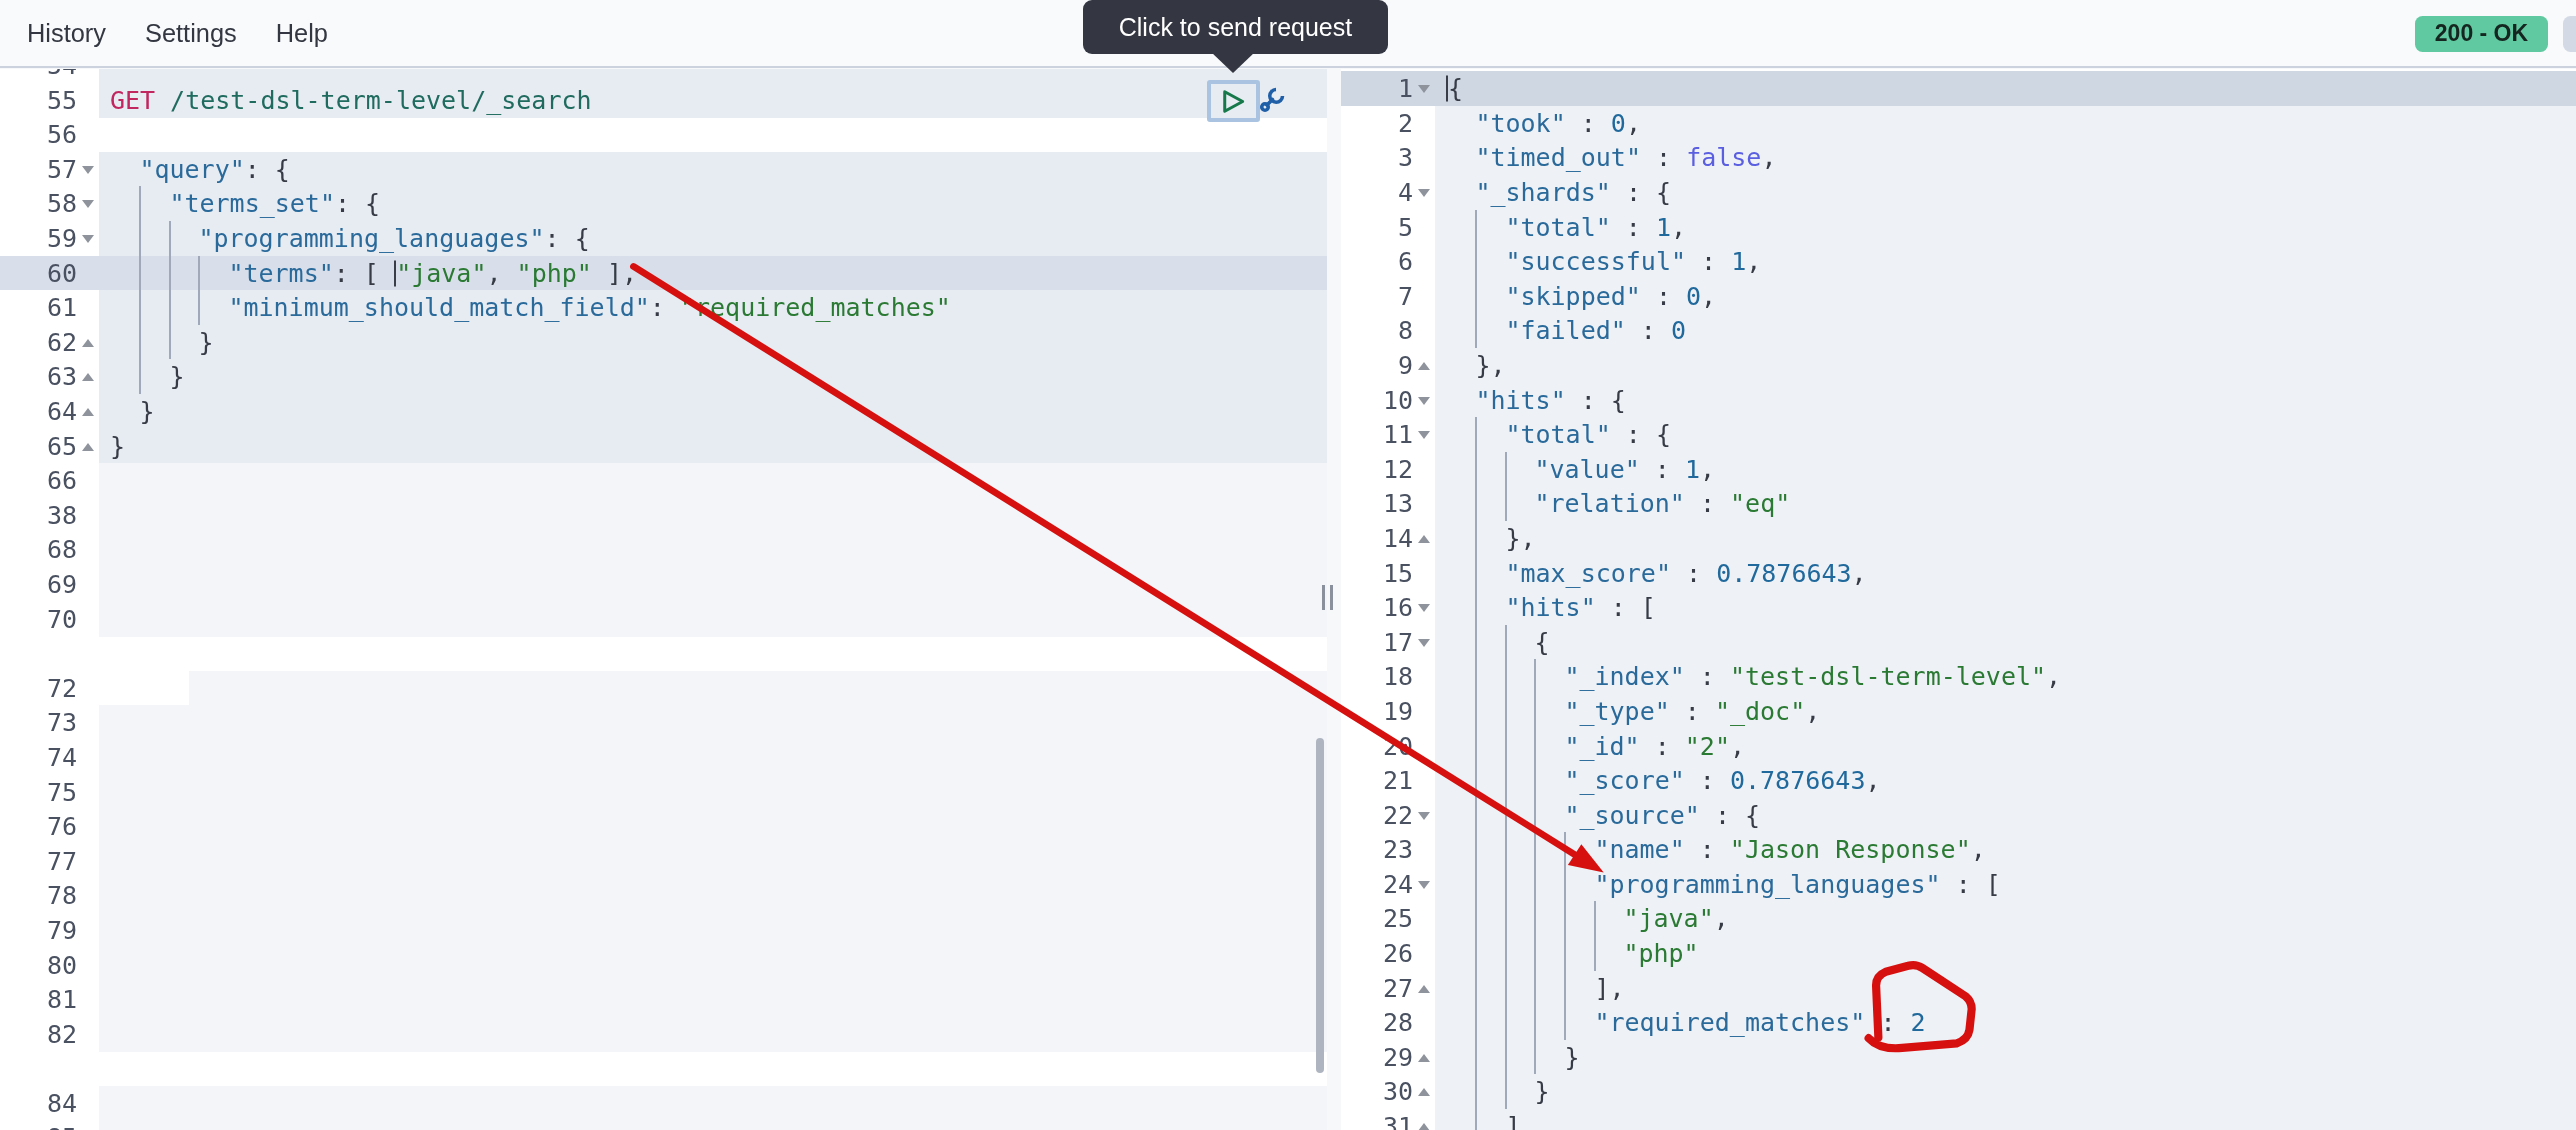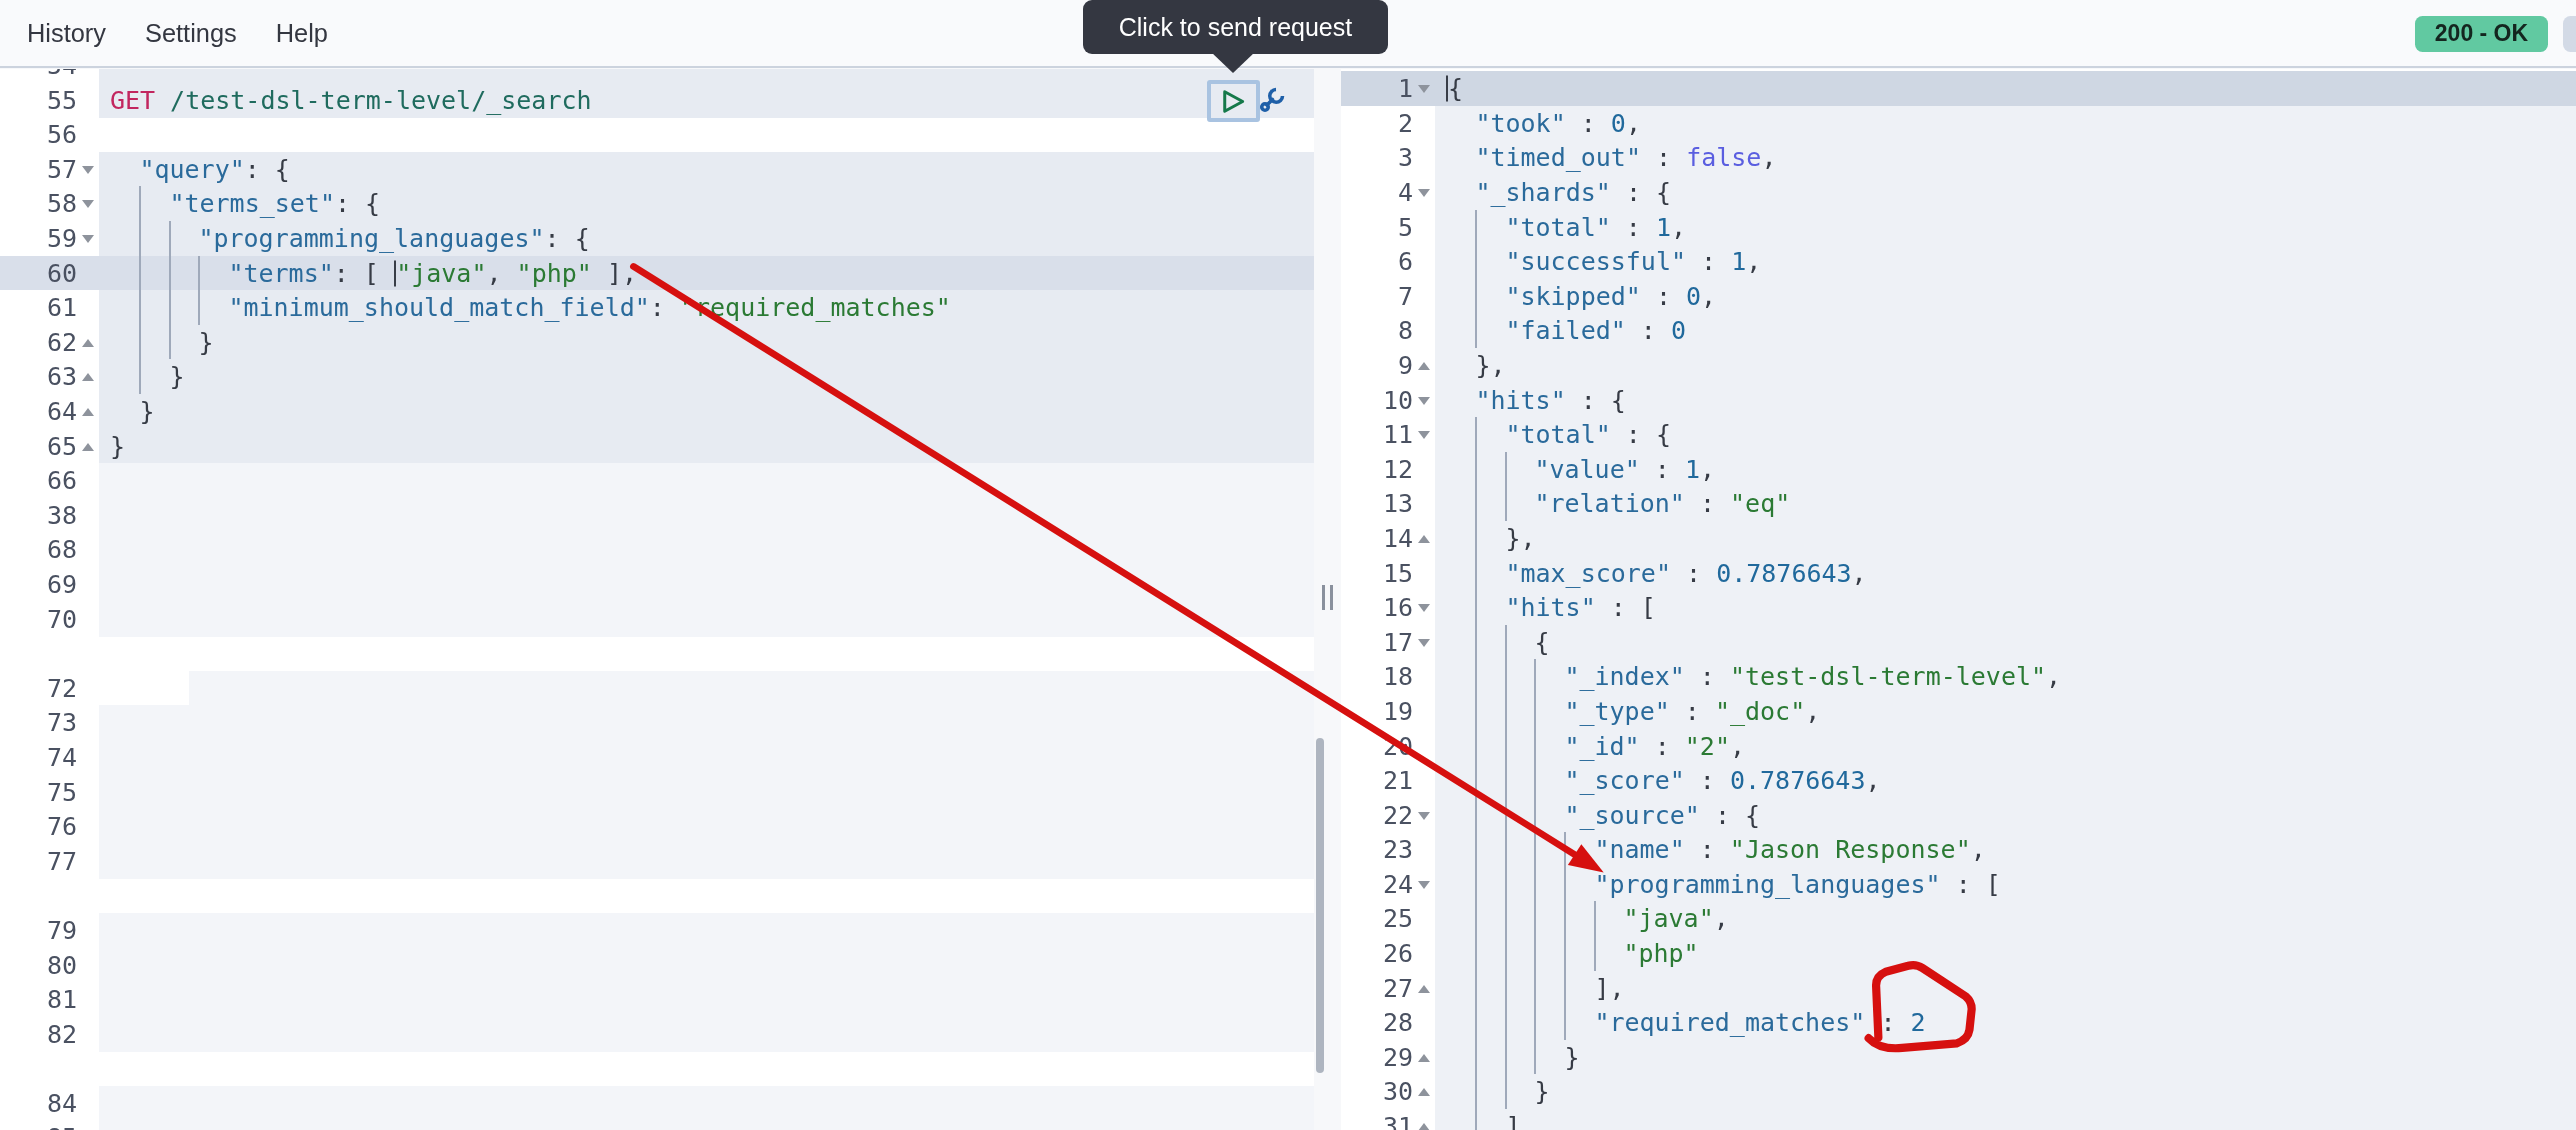--- a/index.html
+++ b/index.html
@@ -19,21 +19,21 @@
   }
   .menu-item:first-child{margin-left:27px;}
   .badges{position:absolute;right:-42px;top:15.7px;display:flex;}
   .badge{
     height:36px;border-radius:7.5px;display:flex;align-items:center;
     font-size:23px;font-weight:600;padding:0 19.4px;margin-left:15px;white-space:nowrap;
   }
   .badge.success{background:var(--badge_success_bg);color:var(--badge_success_text);}
   .badge.time{background:var(--badge_time_bg);color:var(--badge_time_text);padding:0 30px 0 12.7px;}
   
-  .panel{position:absolute;top:69px;height:1062px;overflow:hidden;background:var(--gutter_bg);}
+  .panel{position:absolute;top:69px;height:1062px;overflow:hidden;background:var(--gutter_bg);padding-left:13px;}
   #left-panel{left:0;width:1314px;}
   #right-panel{left:1341px;width:1235px;}
   .crow{position:absolute;left:0;width:100%;height:35px;display:flex;}
   .gnum{
     font-family:"DejaVu Sans Mono", monospace;font-size:25px;line-height:35px;
     color:var(--line_number);text-align:right;background:var(--gutter_bg);
   }
   #left-panel .gnum{width:77px;}
   #right-panel .gnum{width:72px;}
   .gfold{width:22.4px;display:flex;align-items:center;justify-content:center;background:var(--gutter_bg);}
@@ -223,20 +223,25 @@
     <div class="crow emp" style="top: 740px;">
       <div class="gnum">76</div>
       <div class="gfold"></div>
       <div class="gcontent" style="padding-left: 10.5px;"></div>
     </div>
     <div class="crow emp" style="top: 775px;">
       <div class="gnum">77</div>
       <div class="gfold"></div>
       <div class="gcontent" style="padding-left: 10.5px;"></div>
     </div>
+    <div class="crow emp" style="top: 809px;">
+      <div class="gnum">78</div>
+      <div class="gfold"></div>
+      <div class="gcontent" style="padding-left: 10.5px;"></div>
+    </div>
     <div class="crow emp" style="top: 844px;">
       <div class="gnum">79</div>
       <div class="gfold"></div>
       <div class="gcontent" style="padding-left: 10.5px;"></div>
     </div>
     <div class="crow emp" style="top: 879px;">
       <div class="gnum">80</div>
       <div class="gfold"></div>
       <div class="gcontent" style="padding-left: 10.5px;"></div>
     </div>

